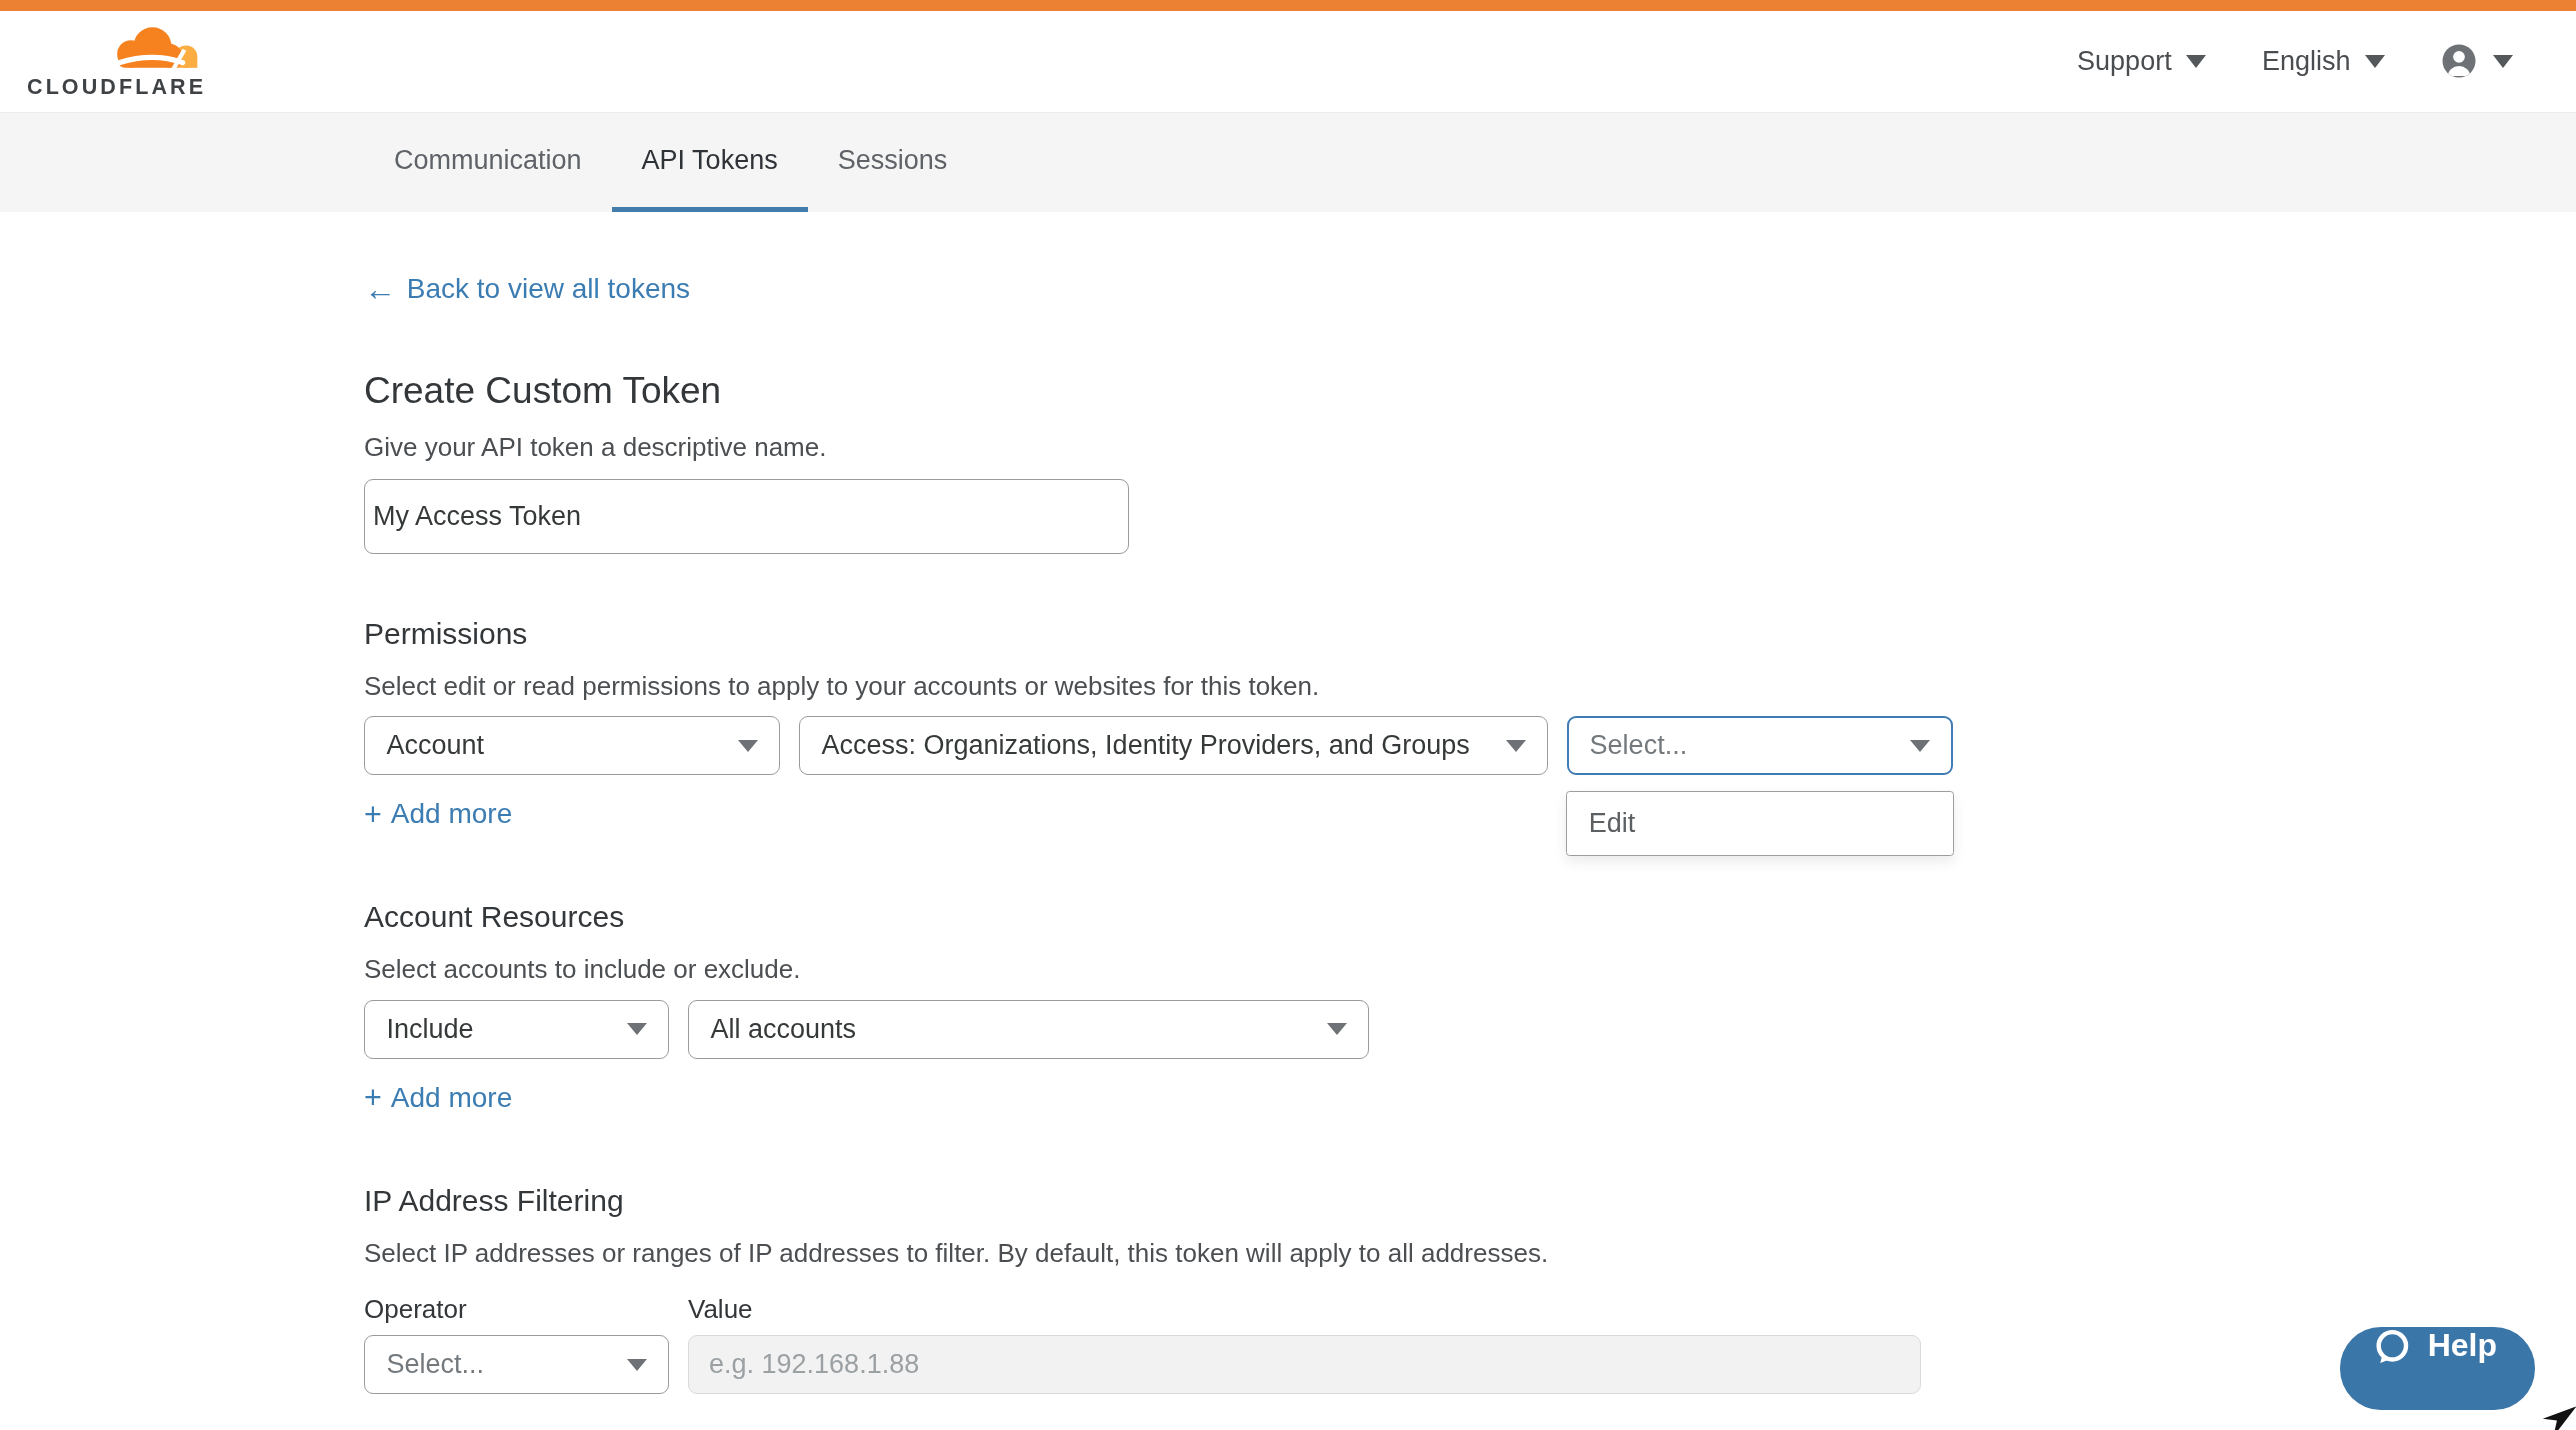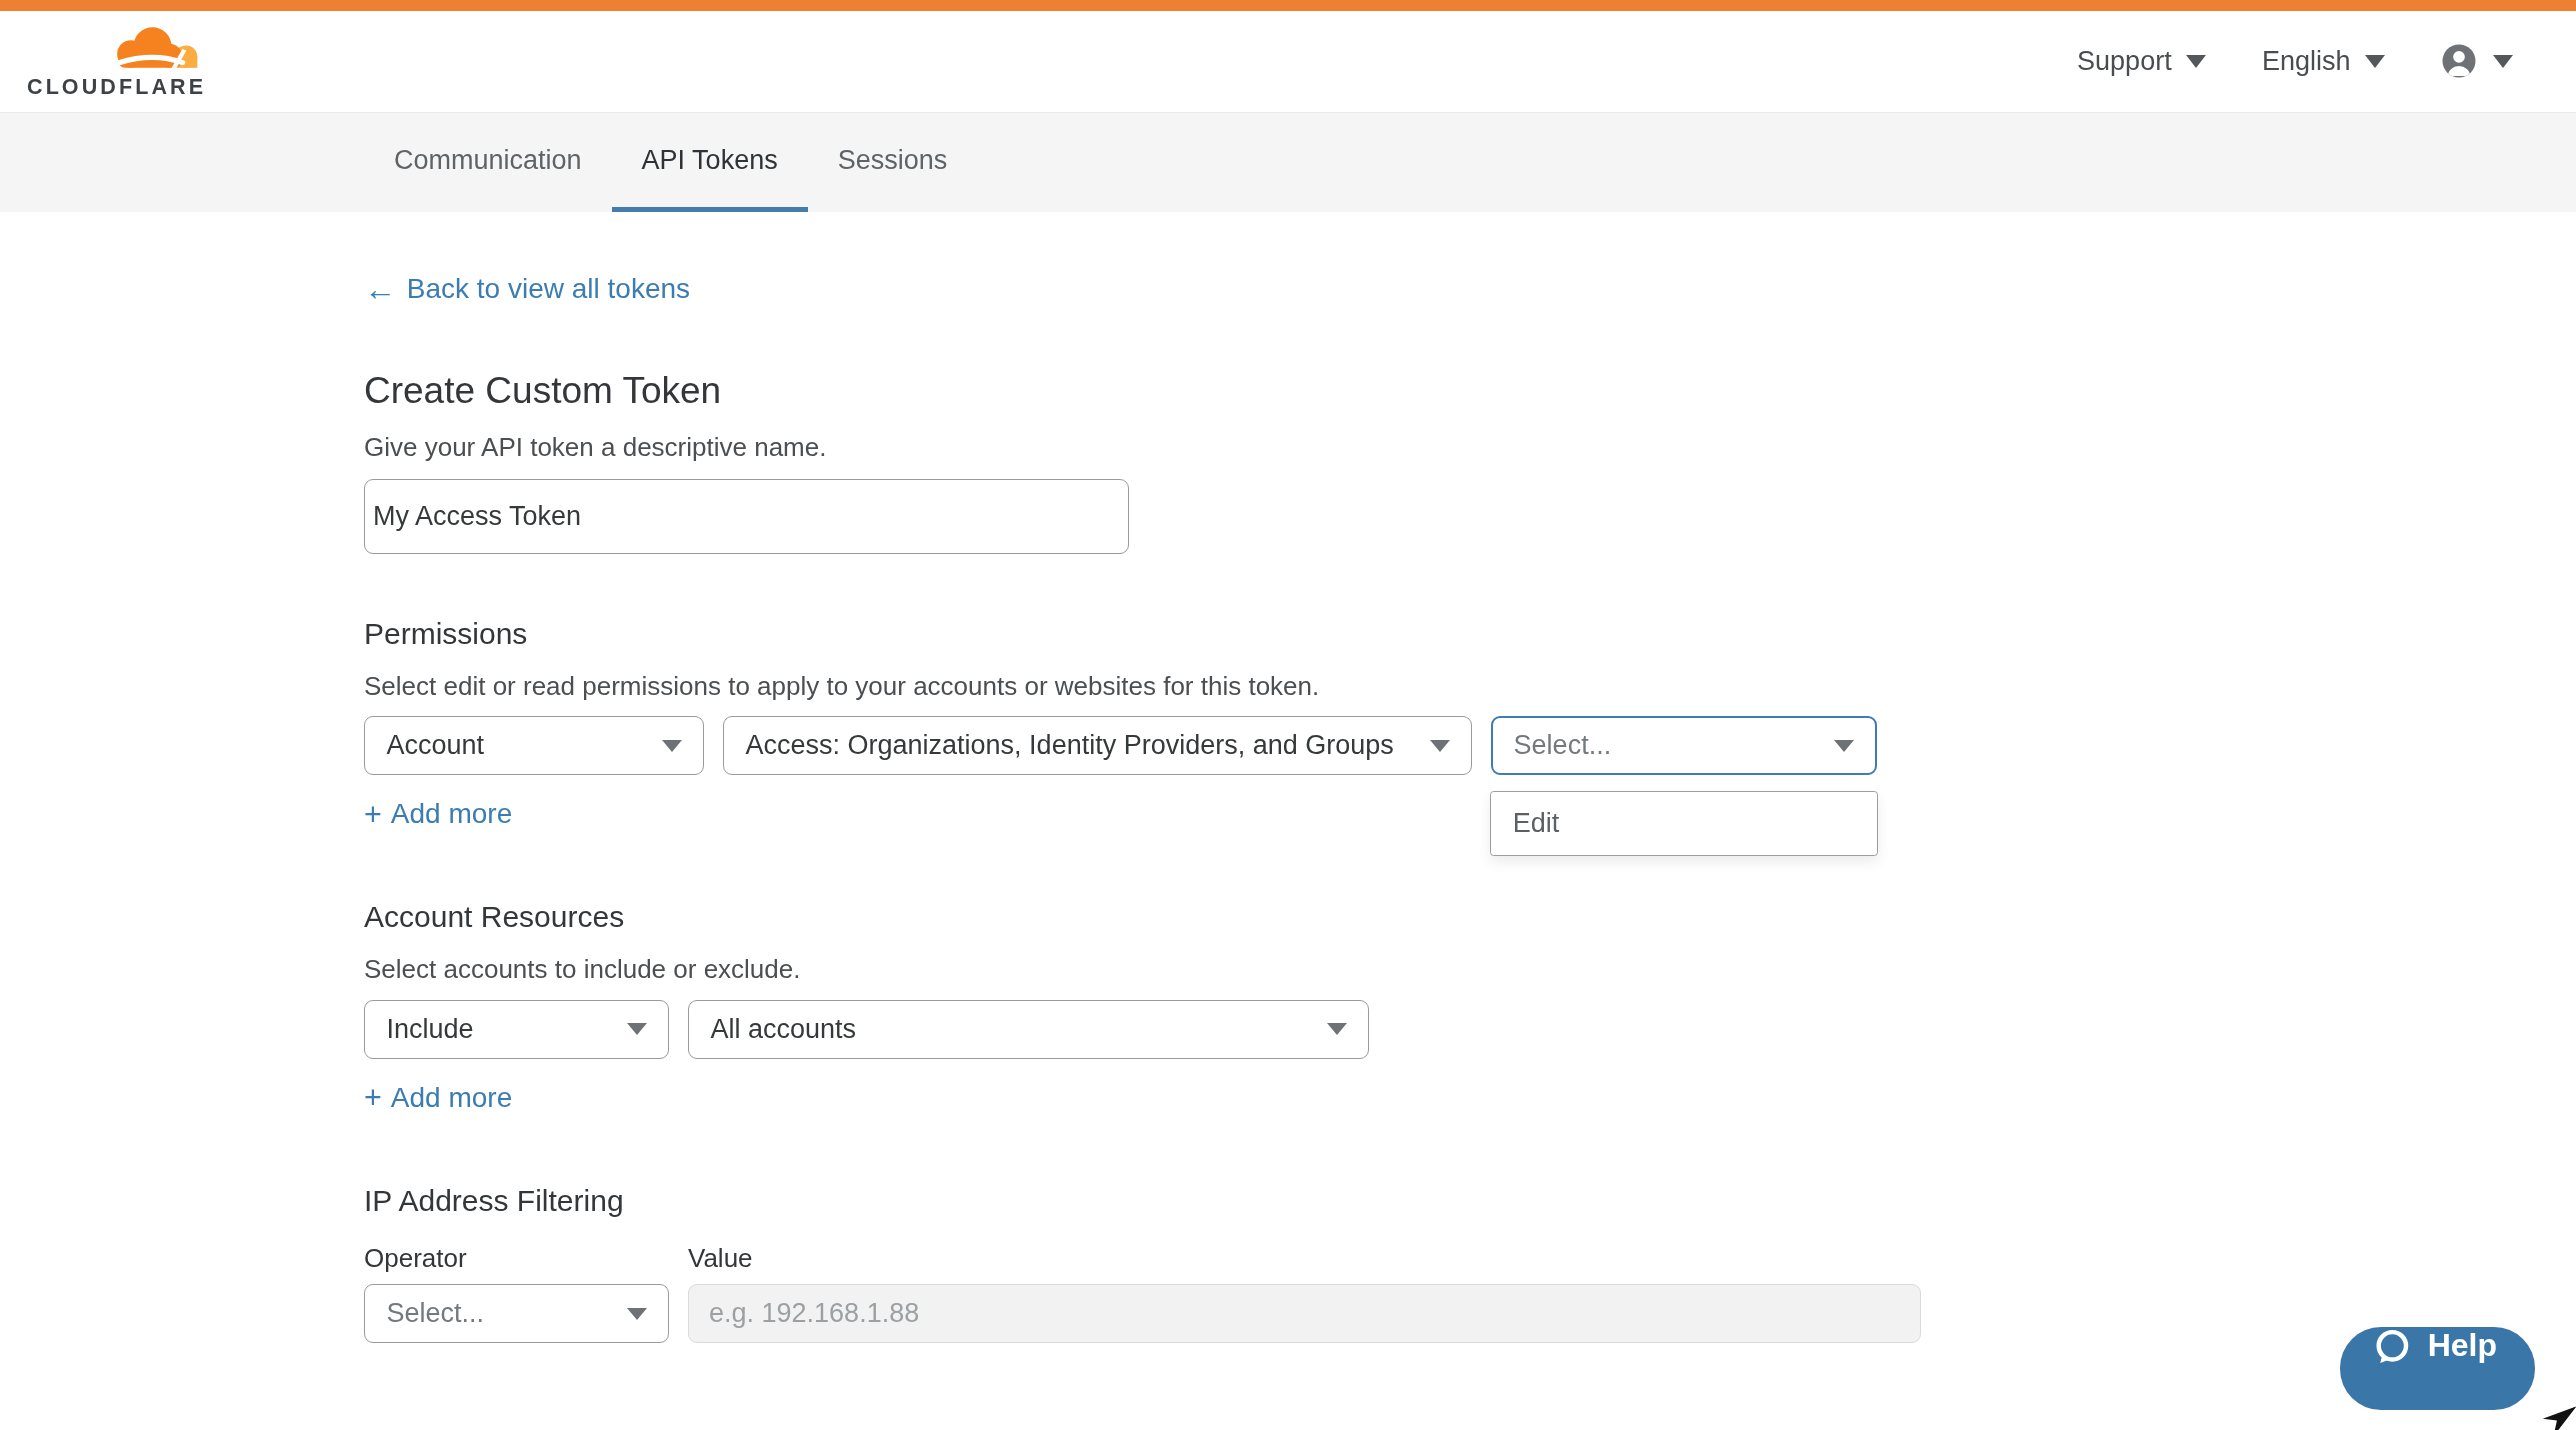--- a/index.html
+++ b/index.html
@@ -47,21 +47,21 @@
     margin-top:16px; width:765px; height:75px; border:1.8px solid #989b9d; border-radius:9px;
     padding:0 8px; font-size:27px; color:#36393a; font-family:inherit; background:#fff; outline:none; display:block;
   }
 
   .select-row { margin-top:14.4px; display:flex; gap:19px; }
   .select {
     height:59px; border:1.8px solid #989b9d; border-radius:9px; background:#fff;
     display:flex; align-items:center; padding:0 21.5px; font-size:27px; color:#36393a; cursor:pointer; position:relative;
   }
   .select .sel-caret { margin-left:auto; width:0; height:0; border-left:10px solid transparent; border-right:10px solid transparent; border-top:12.6px solid #6e7276; }
-  .w-scope { width:340px; }
+  .w-scope { width:416px; }
   .w-resource { width:749px; }
   .w-level { width:386px; }
   .w-mode { width:305px; }
   .w-accounts { width:681px; }
   .w-operator { width:305px; }
   .select.focused { border:2.7px solid #3f7cb4; padding:0 20.6px; }
   .select .placeholder { color:#74797d; }
 
   .dropdown-menu {
     position:absolute; left:-2.7px; right:-2.7px; top:calc(100% + 18px);
@@ -204,20 +204,21 @@
         <span class="sel-caret"></span>
       </div>
     </div>
     <div class="add-more">
       <span class="plus">+</span>
       <span>Add more</span>
     </div>
 
     
     <h2 class="section-heading sh-ip">IP Address Filtering</h2>
+    <p class="section-desc">Select IP addresses or ranges of IP addresses to filter. By default, this token will apply to all addresses.</p>
     <div class="label-row">
       <span class="label-operator">Operator</span>
       <span>Value</span>
     </div>
     <div class="field-row">
       <div class="select w-operator">
         <span class="placeholder">Select...</span>
         <span class="sel-caret"></span>
       </div>
       <input class="value-input" type="text" disabled="" placeholder="e.g. 192.168.1.88" style="">

